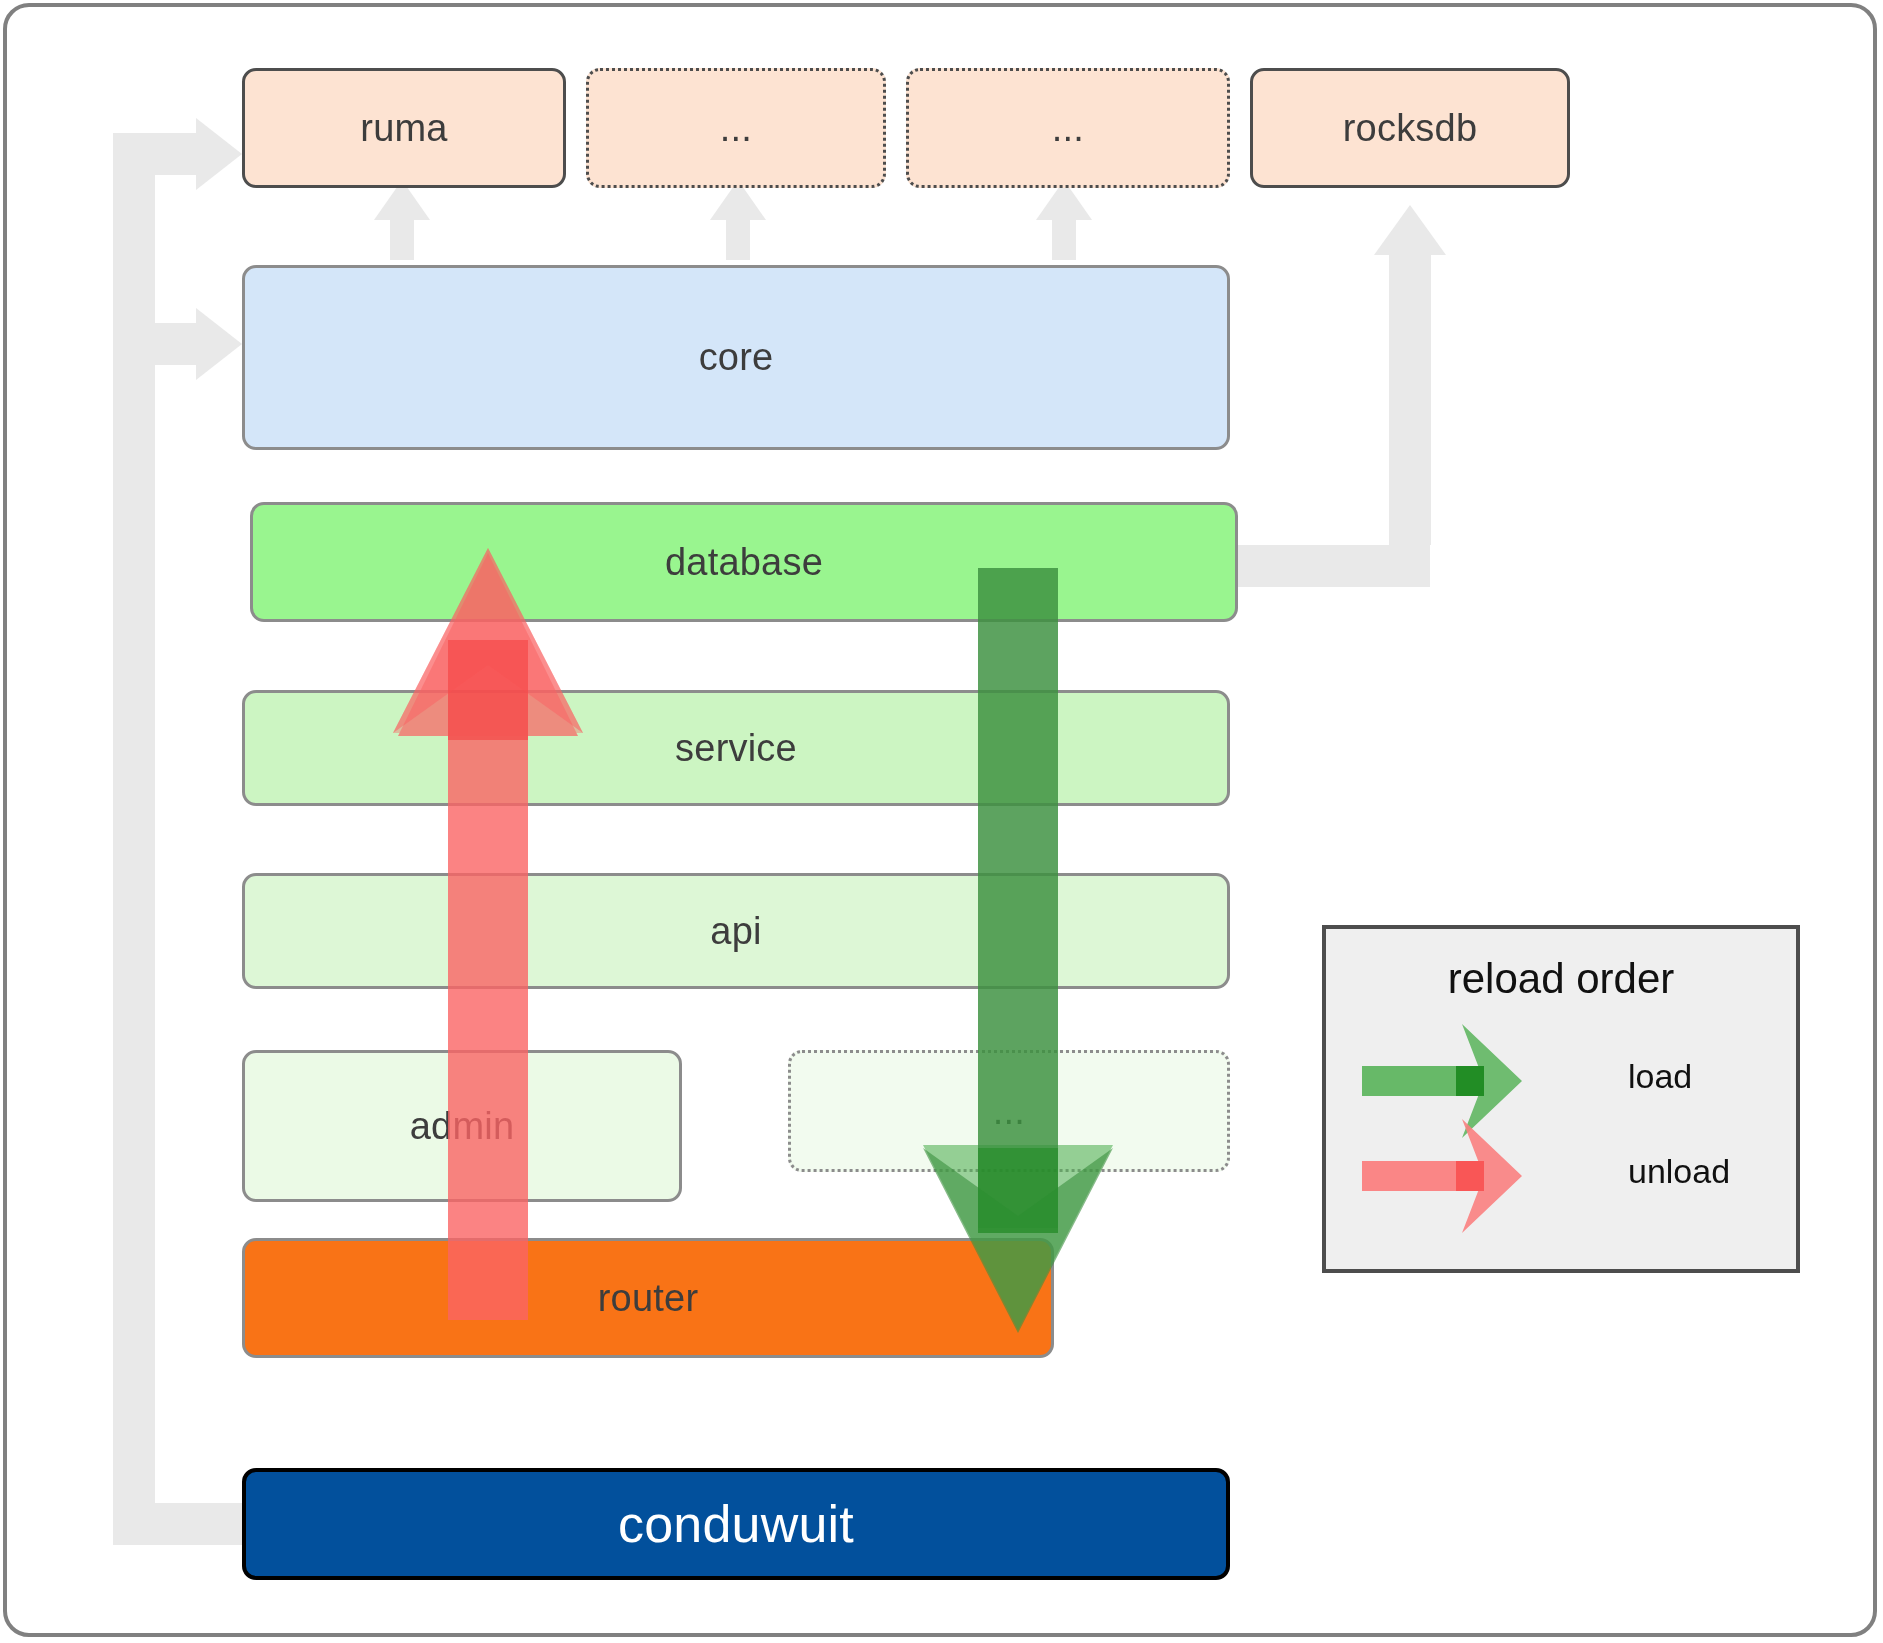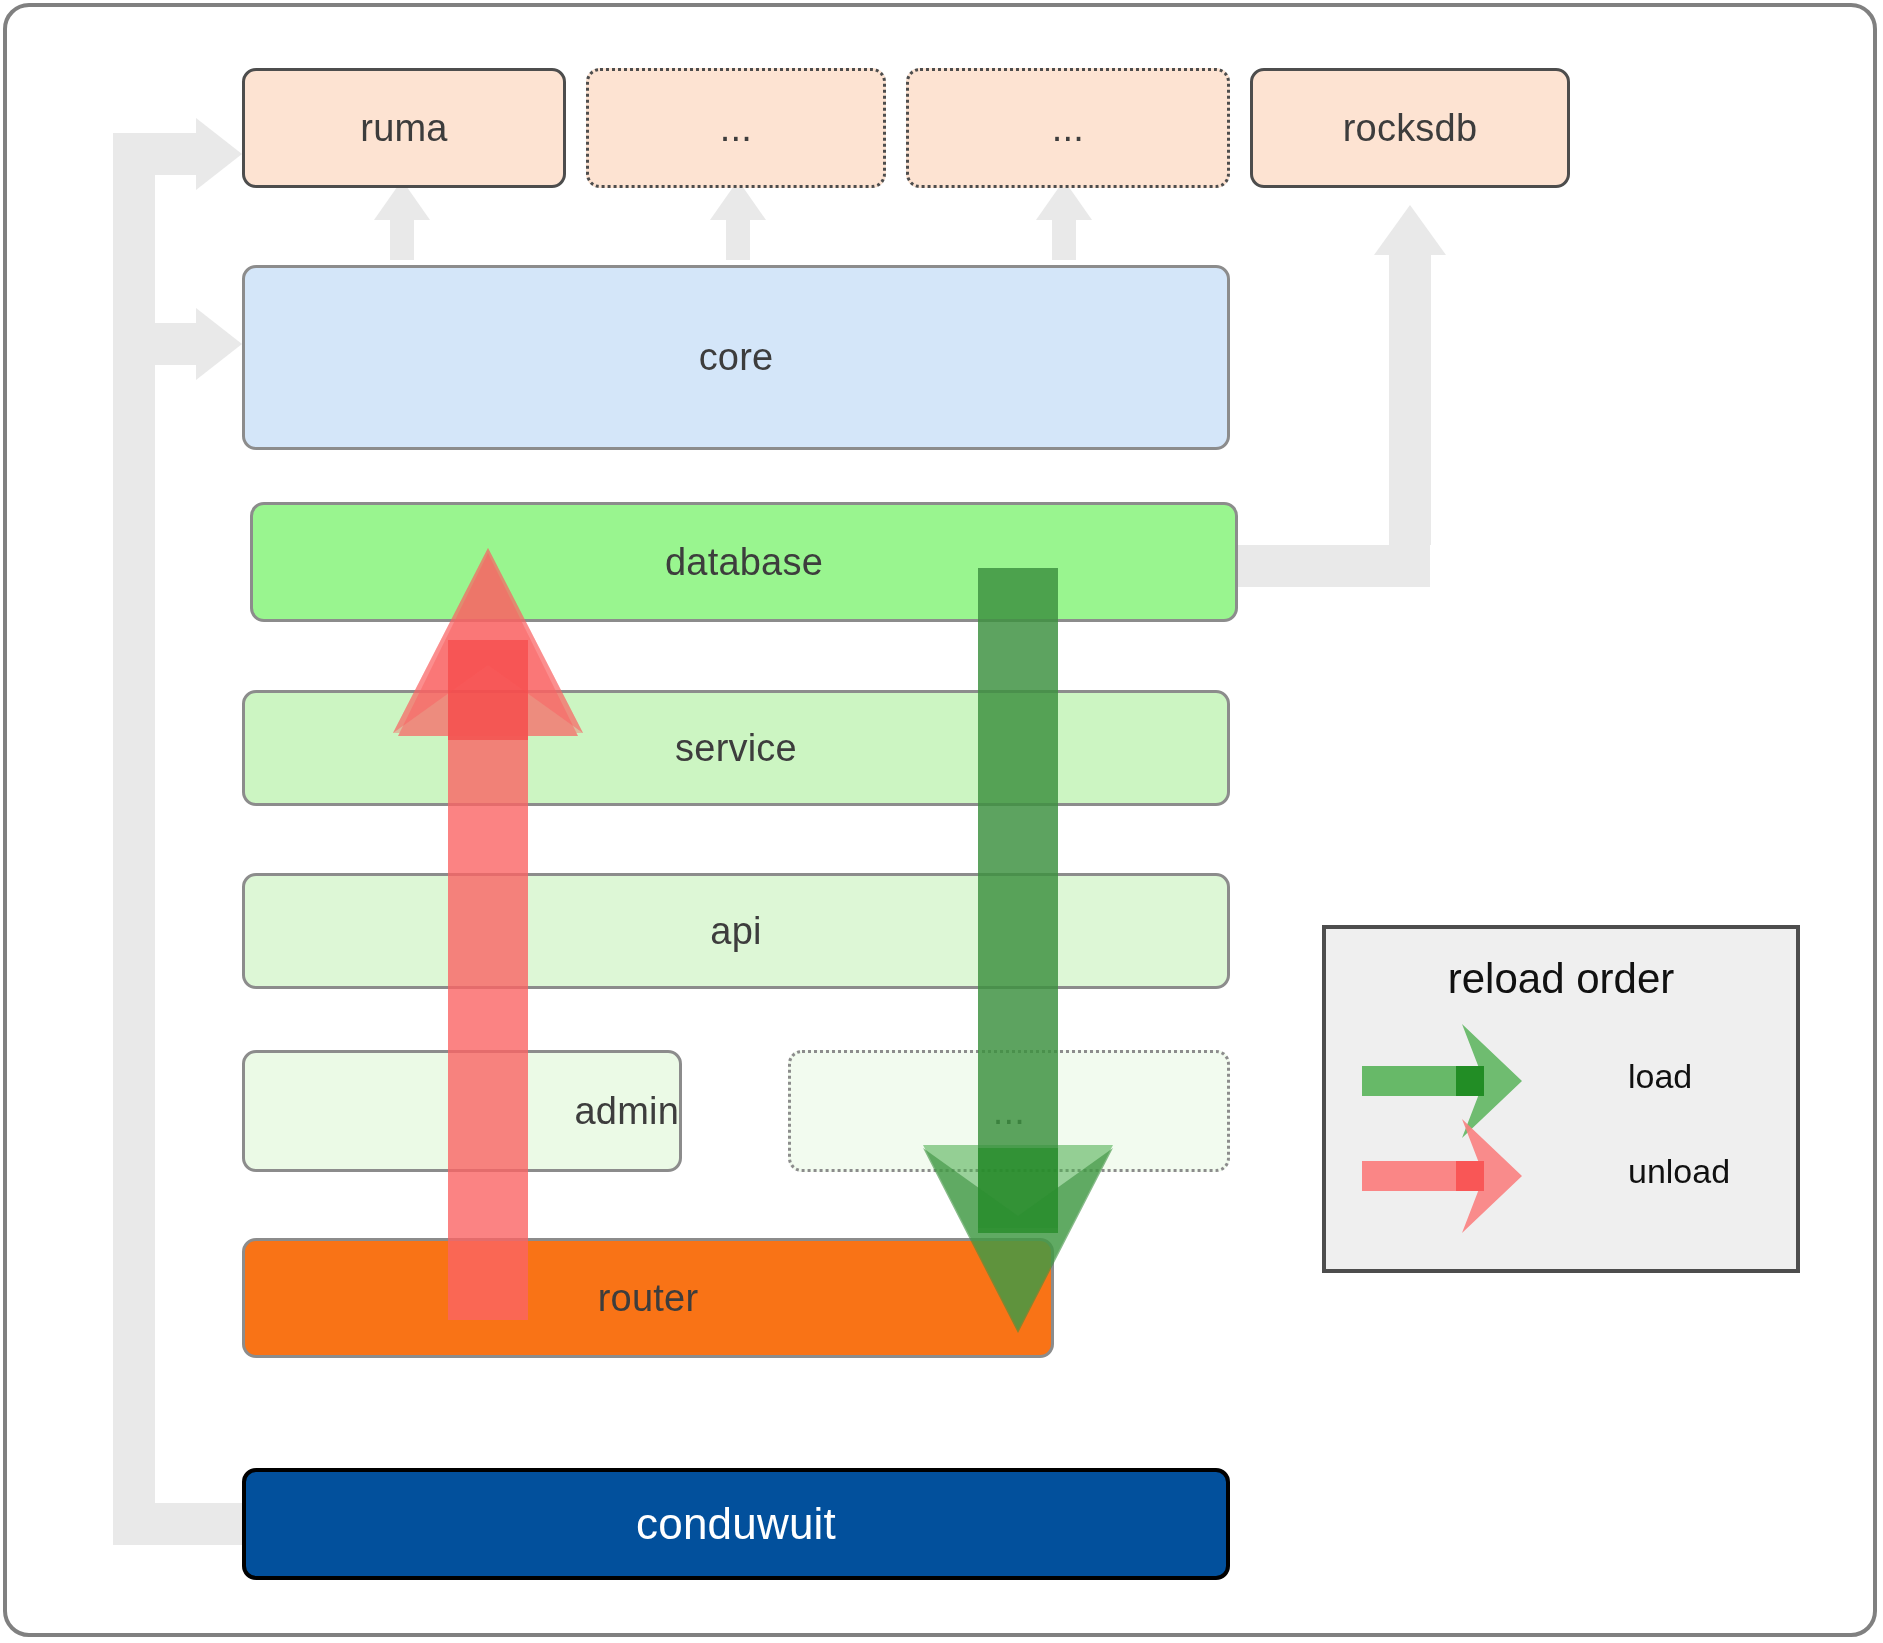--- a/index.html
+++ b/index.html
@@ -108,33 +108,33 @@
   </div>
 
   <div class="node thin" style="left:242px;top:690px;width:988px;height:116px;background:#ccf5c2;">
     <span class="node-label">service</span>
   </div>
 
   <div class="node thin" style="left:242px;top:873px;width:988px;height:116px;background:#ddf7d6;">
     <span class="node-label">api</span>
   </div>
 
-  <div class="node thin" style="left:242px;top:1050px;width:440px;height:122px;background:#ebfae6;justify-content:flex-end;">
+  <div class="node thin" style="left:242px;top:1050px;width:440px;height:152px;background:#ebfae6;">
     <span class="node-label">admin</span>
   </div>
 
   <div class="node thindot" style="left:788px;top:1050px;width:442px;height:122px;background:#f2fbef;">
     <span class="node-label">...</span>
   </div>
 
   <div class="node thin" style="left:242px;top:1238px;width:812px;height:120px;background:#f97316;">
     <span class="node-label">router</span>
   </div>
 
-  <div class="node" style="left:242px;top:1468px;width:988px;height:112px;background:#02509c;border:4px solid #000000;color:#ffffff;font-size:44px;">
+  <div class="node" style="left:242px;top:1468px;width:988px;height:112px;background:#02509c;border:4px solid #000000;color:#ffffff;font-size:52px;">
     <span class="node-label">conduwuit</span>
   </div>
 
   <svg id="arrows" viewBox="0 0 1883 1643" xmlns="http://www.w3.org/2000/svg">
 
     <g opacity="0.72">
       <polygon points="488,553 578,736 398,736" fill="#fa6464"></polygon>
       <polygon points="488,553 588,735 388,735" fill="#fa6464" opacity="0"></polygon>
 
       <polygon points="488,548 583,733 393,733" fill="#fa6464" opacity="0.55"></polygon>

